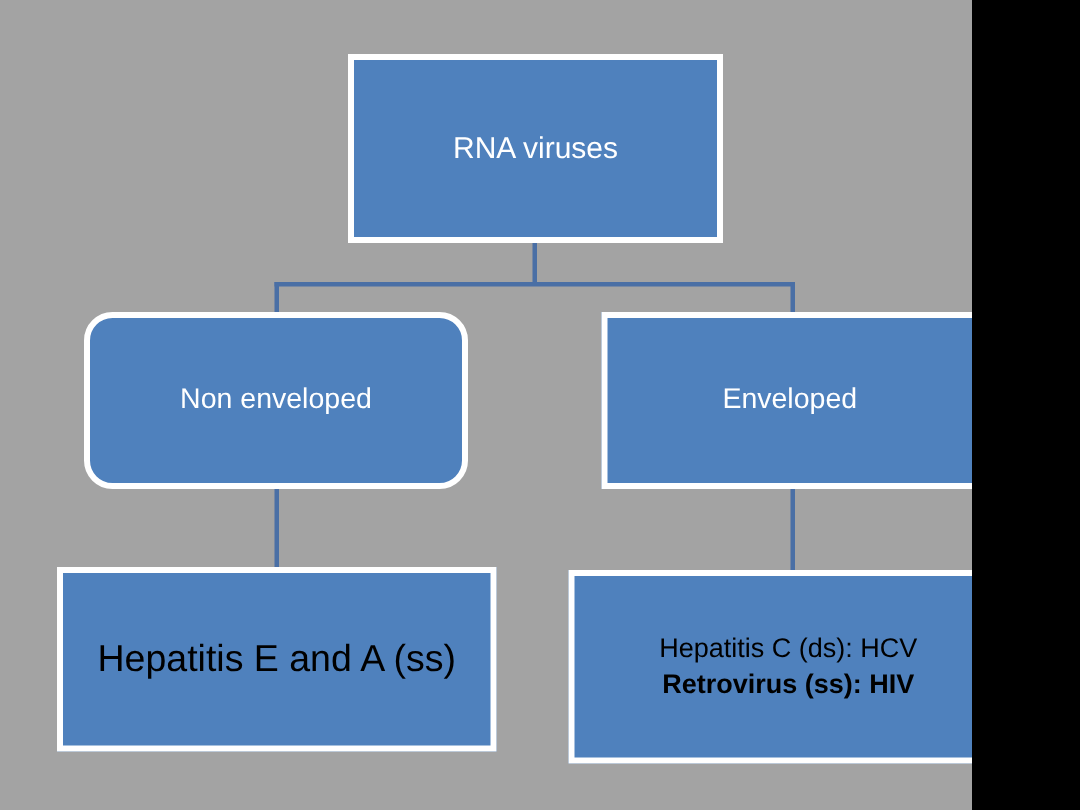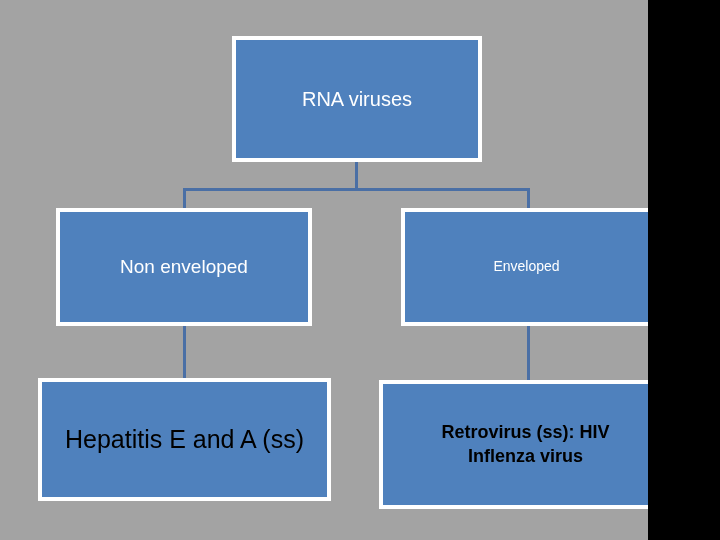--- a/index.html
+++ b/index.html
@@ -56,34 +56,35 @@
     color: #FFFFFF;
     font-size: 20px;
   }
 
   
   #node-non-enveloped {
     left: 56px;
     top: 208px;
     width: 256px;
     height: 118px;
+    border-radius: 19px;
   }
   #node-non-enveloped .node-label {
     color: #FFFFFF;
     font-size: 19px;
   }
   #node-enveloped {
     left: 401px;
     top: 208px;
     width: 251px;
     height: 118px;
   }
   #node-enveloped .node-label {
     color: #FFFFFF;
-    font-size: 14px;
+    font-size: 19px;
   }
 
   
   #node-hepatitis-ea {
     left: 38px;
     top: 378px;
     width: 293px;
     height: 123px;
   }
   #node-hepatitis-ea .node-label {
@@ -132,18 +133,18 @@
   <div class="node" id="node-enveloped">
     <span class="node-label">Enveloped</span>
   </div>
 
   <div class="node" id="node-hepatitis-ea">
     <span class="node-label">Hepatitis E and A (ss)</span>
   </div>
 
   <div class="node" id="node-enveloped-examples">
     <span class="node-label">
+        <span class="line-regular">Hepatitis C (ds): HCV</span>
         <span class="line-bold">Retrovirus (ss): HIV</span>
-        <span class="line-bold">Inflenza virus</span>
       </span>
   </div>
 
 </div>
 
 </body></html>

